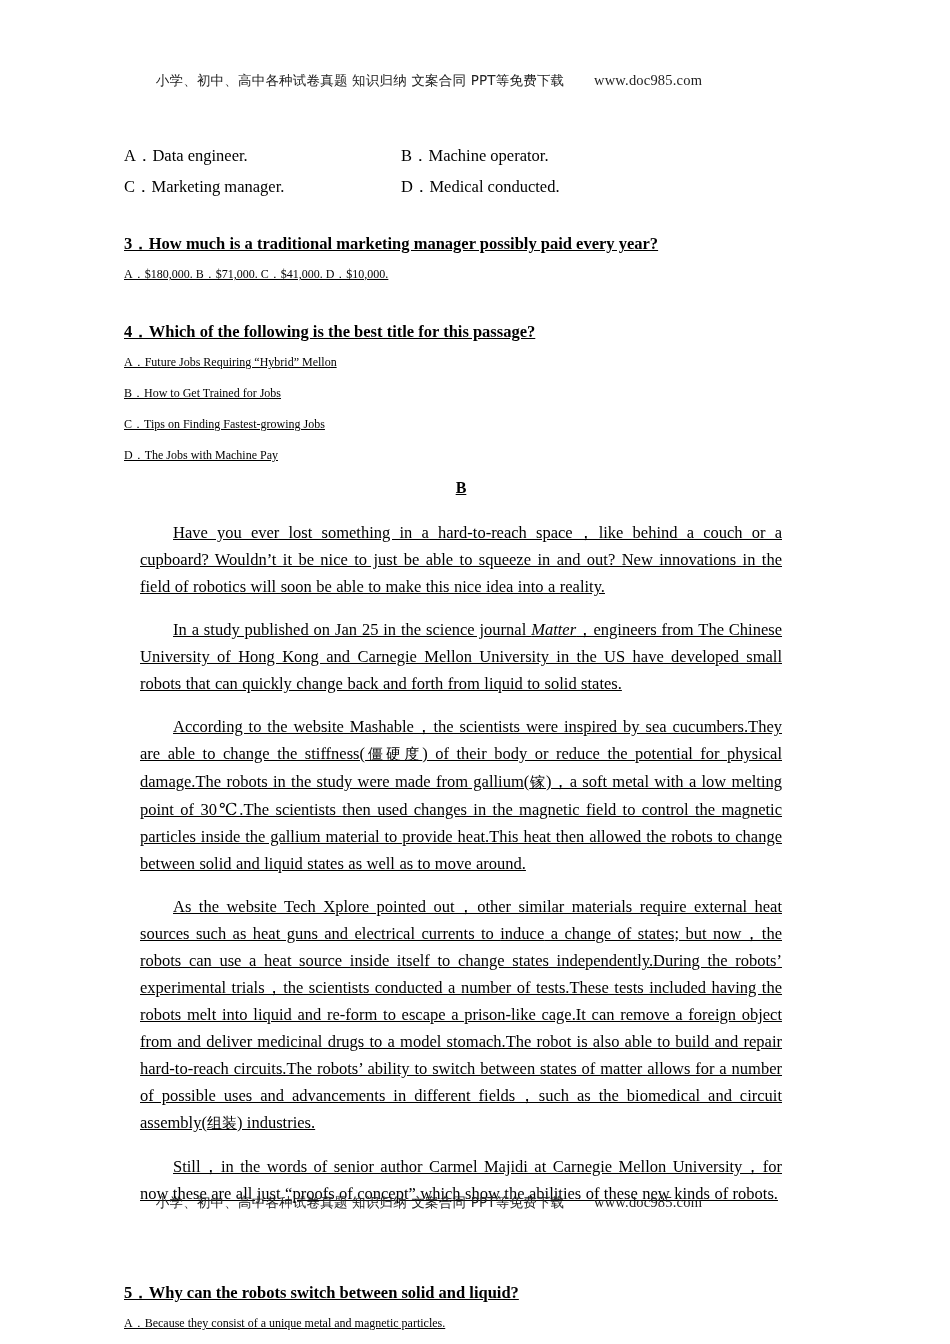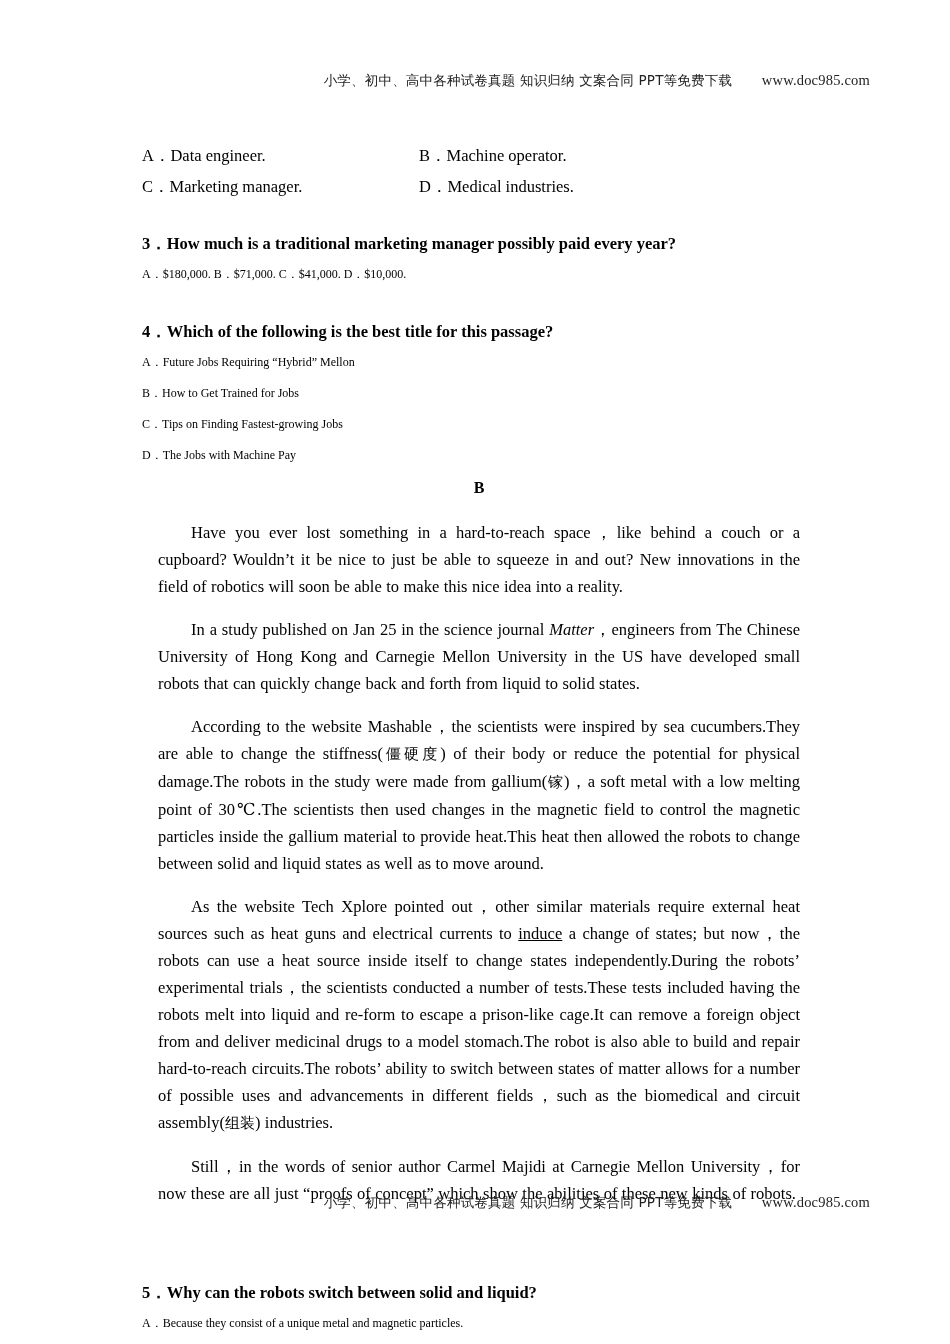--- a/index.html
+++ b/index.html
@@ -21,23 +21,23 @@
     left: 0;
     top: 0;
     width: 950px;
     height: 1344px;
     overflow: hidden;
   }
 
   
   .watermark {
     position: absolute;
-    left: 12px;
+    left: 0;
     width: 858px;
-    text-align: right;
+    text-align: center;
     font-size: 14.5px;
     color: #222222;
     letter-spacing: 0.2px;
     white-space: nowrap;
   }
   .watermark .cn {
     font-family: "DejaVu Sans", sans-serif;
     font-size: 13.5px;
   }
   .watermark .gap {
@@ -47,23 +47,24 @@
   .watermark .url {
     font-family: "Liberation Serif", serif;
     font-size: 14.5px;
   }
   #wm-top { top: 72px; }
   #wm-bottom { top: 1194px; }
 
   
   .content {
     position: absolute;
-    left: 142px;
+    left: 124px;
     top: 140px;
     width: 674px;
+    text-decoration: underline;
   }
 
   .qline {
     font-size: 16.5px;
     line-height: 31px;
     margin: 0;
     white-space: nowrap;
   }
   .qline.bold { font-weight: bold; margin-top: 26px; }
 
@@ -141,21 +142,21 @@
       <span class="col-b">
         <span class="label">B．</span><span>Machine operator.</span>
       </span>
     </div>
 
     <div class="opt-row">
       <span class="col-a">
         <span class="label">C．</span><span>Marketing manager.</span>
       </span>
       <span class="col-b">
-        <span class="label">D．</span><span>Medical industries.</span>
+        <span class="label">D．</span><span>Medical conducted.</span>
       </span>
     </div>
 
     <p class="qline bold">3．How much is a traditional marketing manager possibly paid every year?</p>
     <p class="opt-single">A．$180,000. B．$71,000. C．$41,000. D．$10,000.</p>
 
     <p class="qline bold">4．Which of the following is the best title for this passage?</p>
     <p class="opt-single">A．Future Jobs Requiring “Hybrid” Mellon</p>
     <p class="opt-single">B．How to Get Trained for Jobs</p>
     <p class="opt-single">C．Tips on Finding Fastest-growing Jobs</p>

